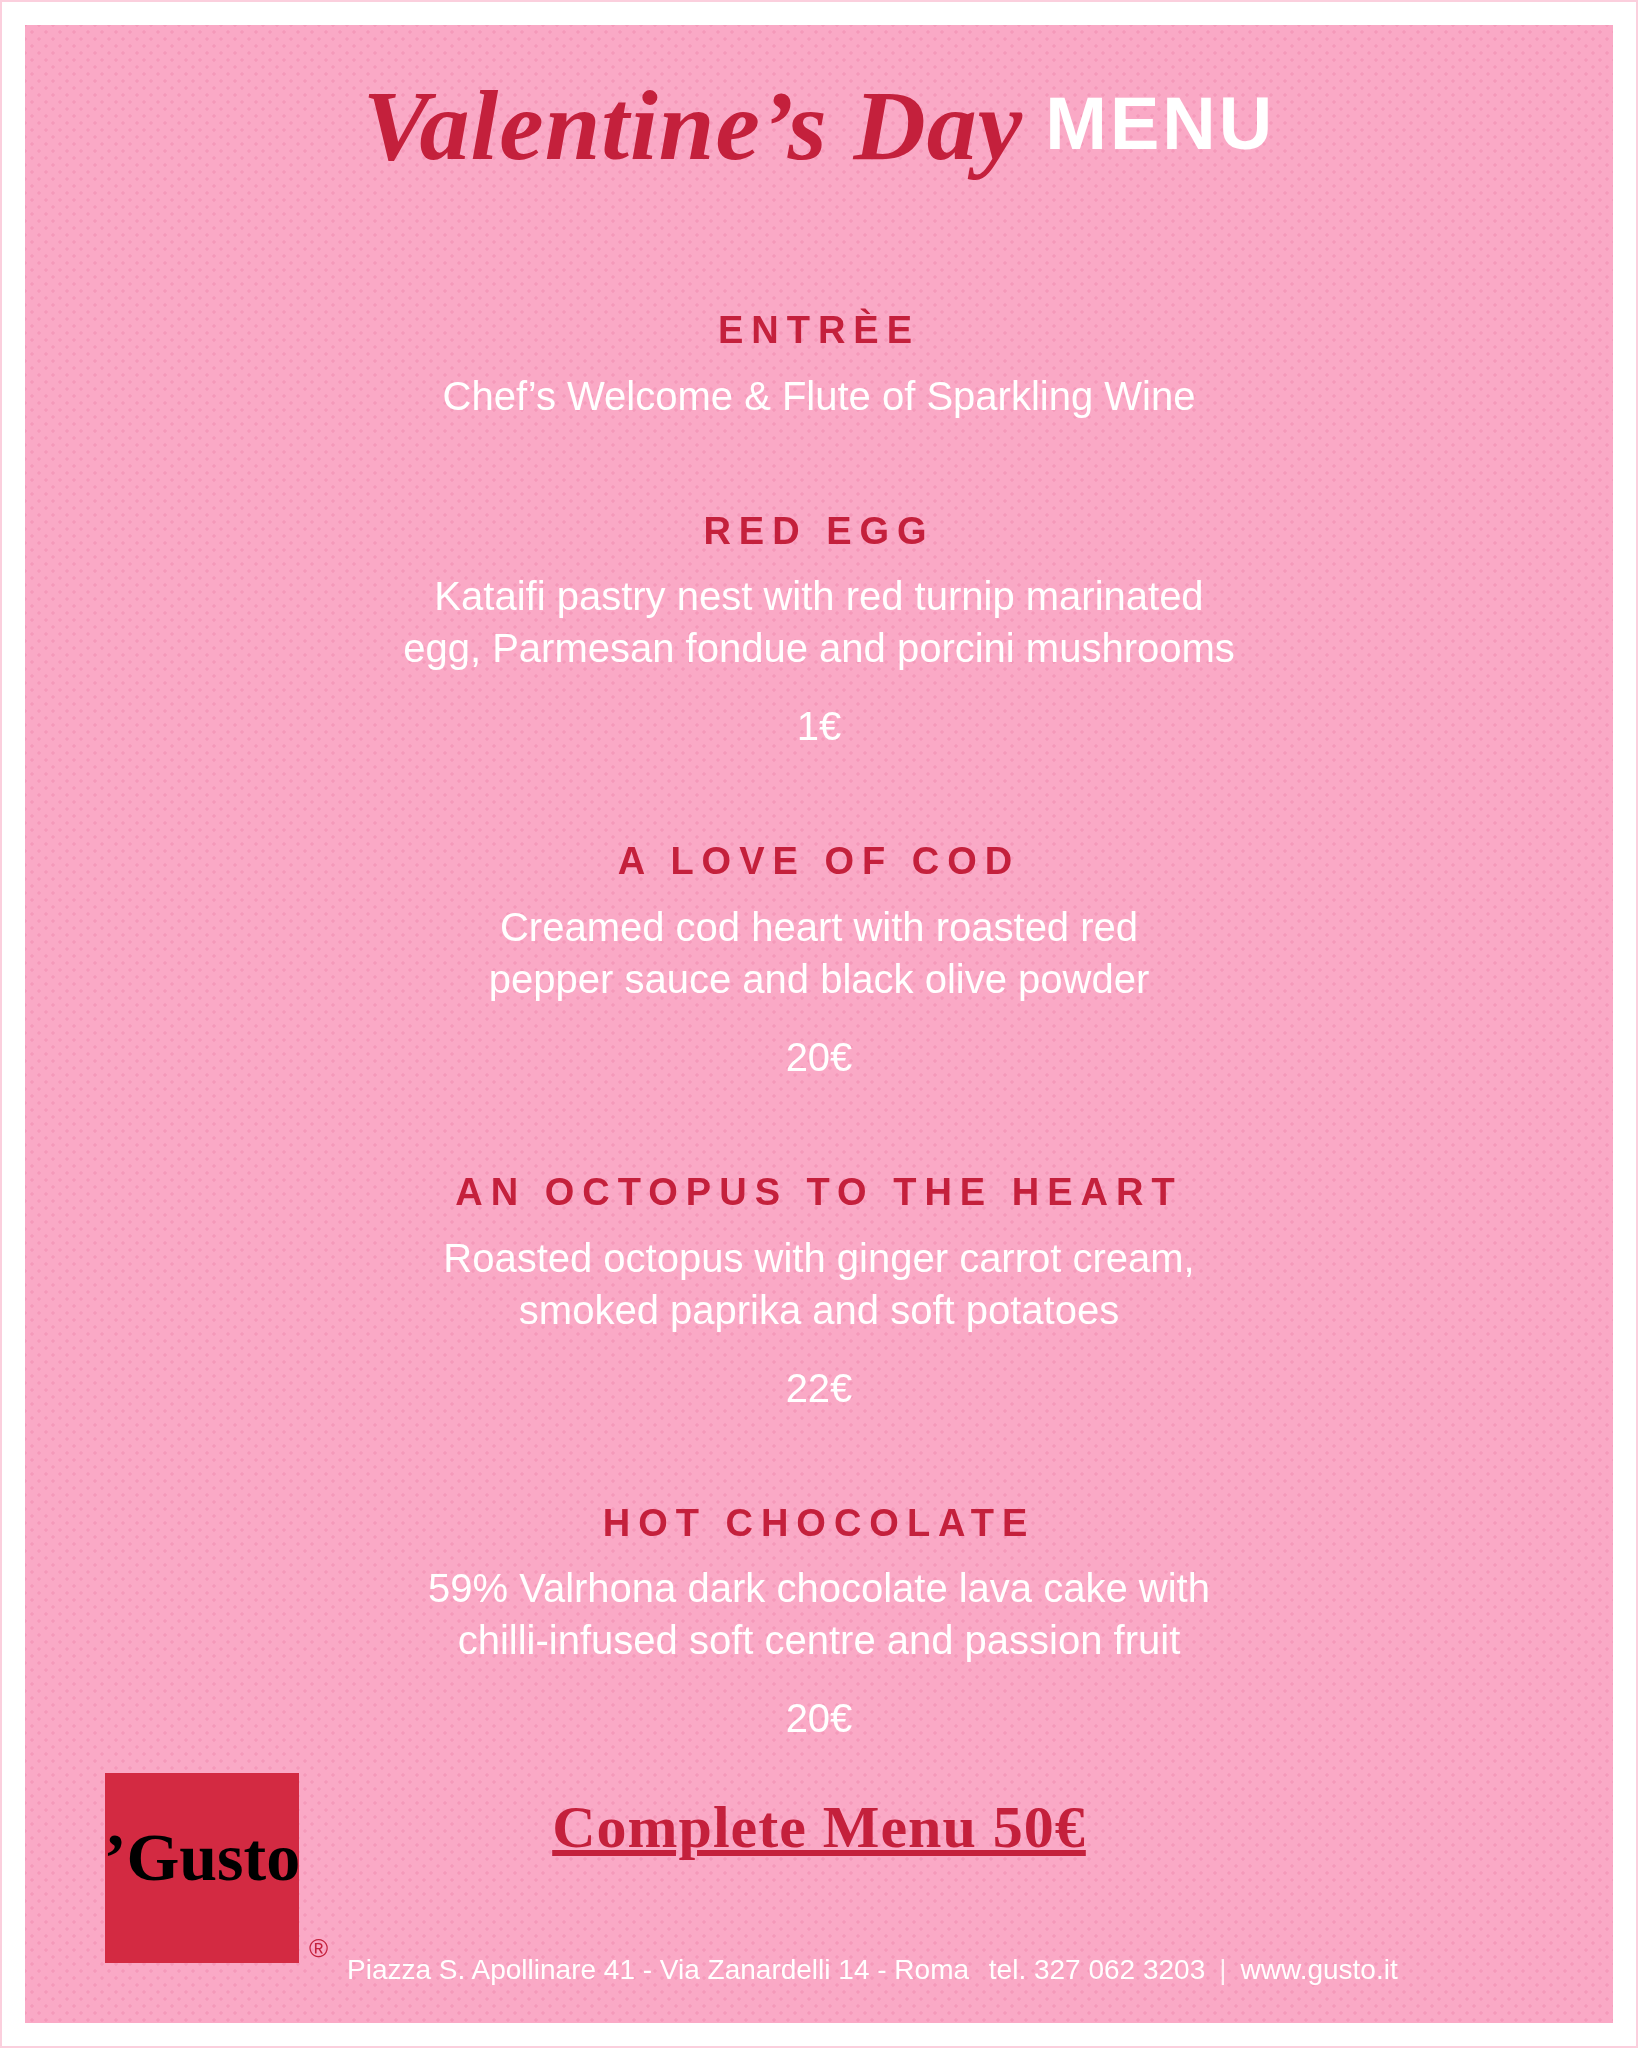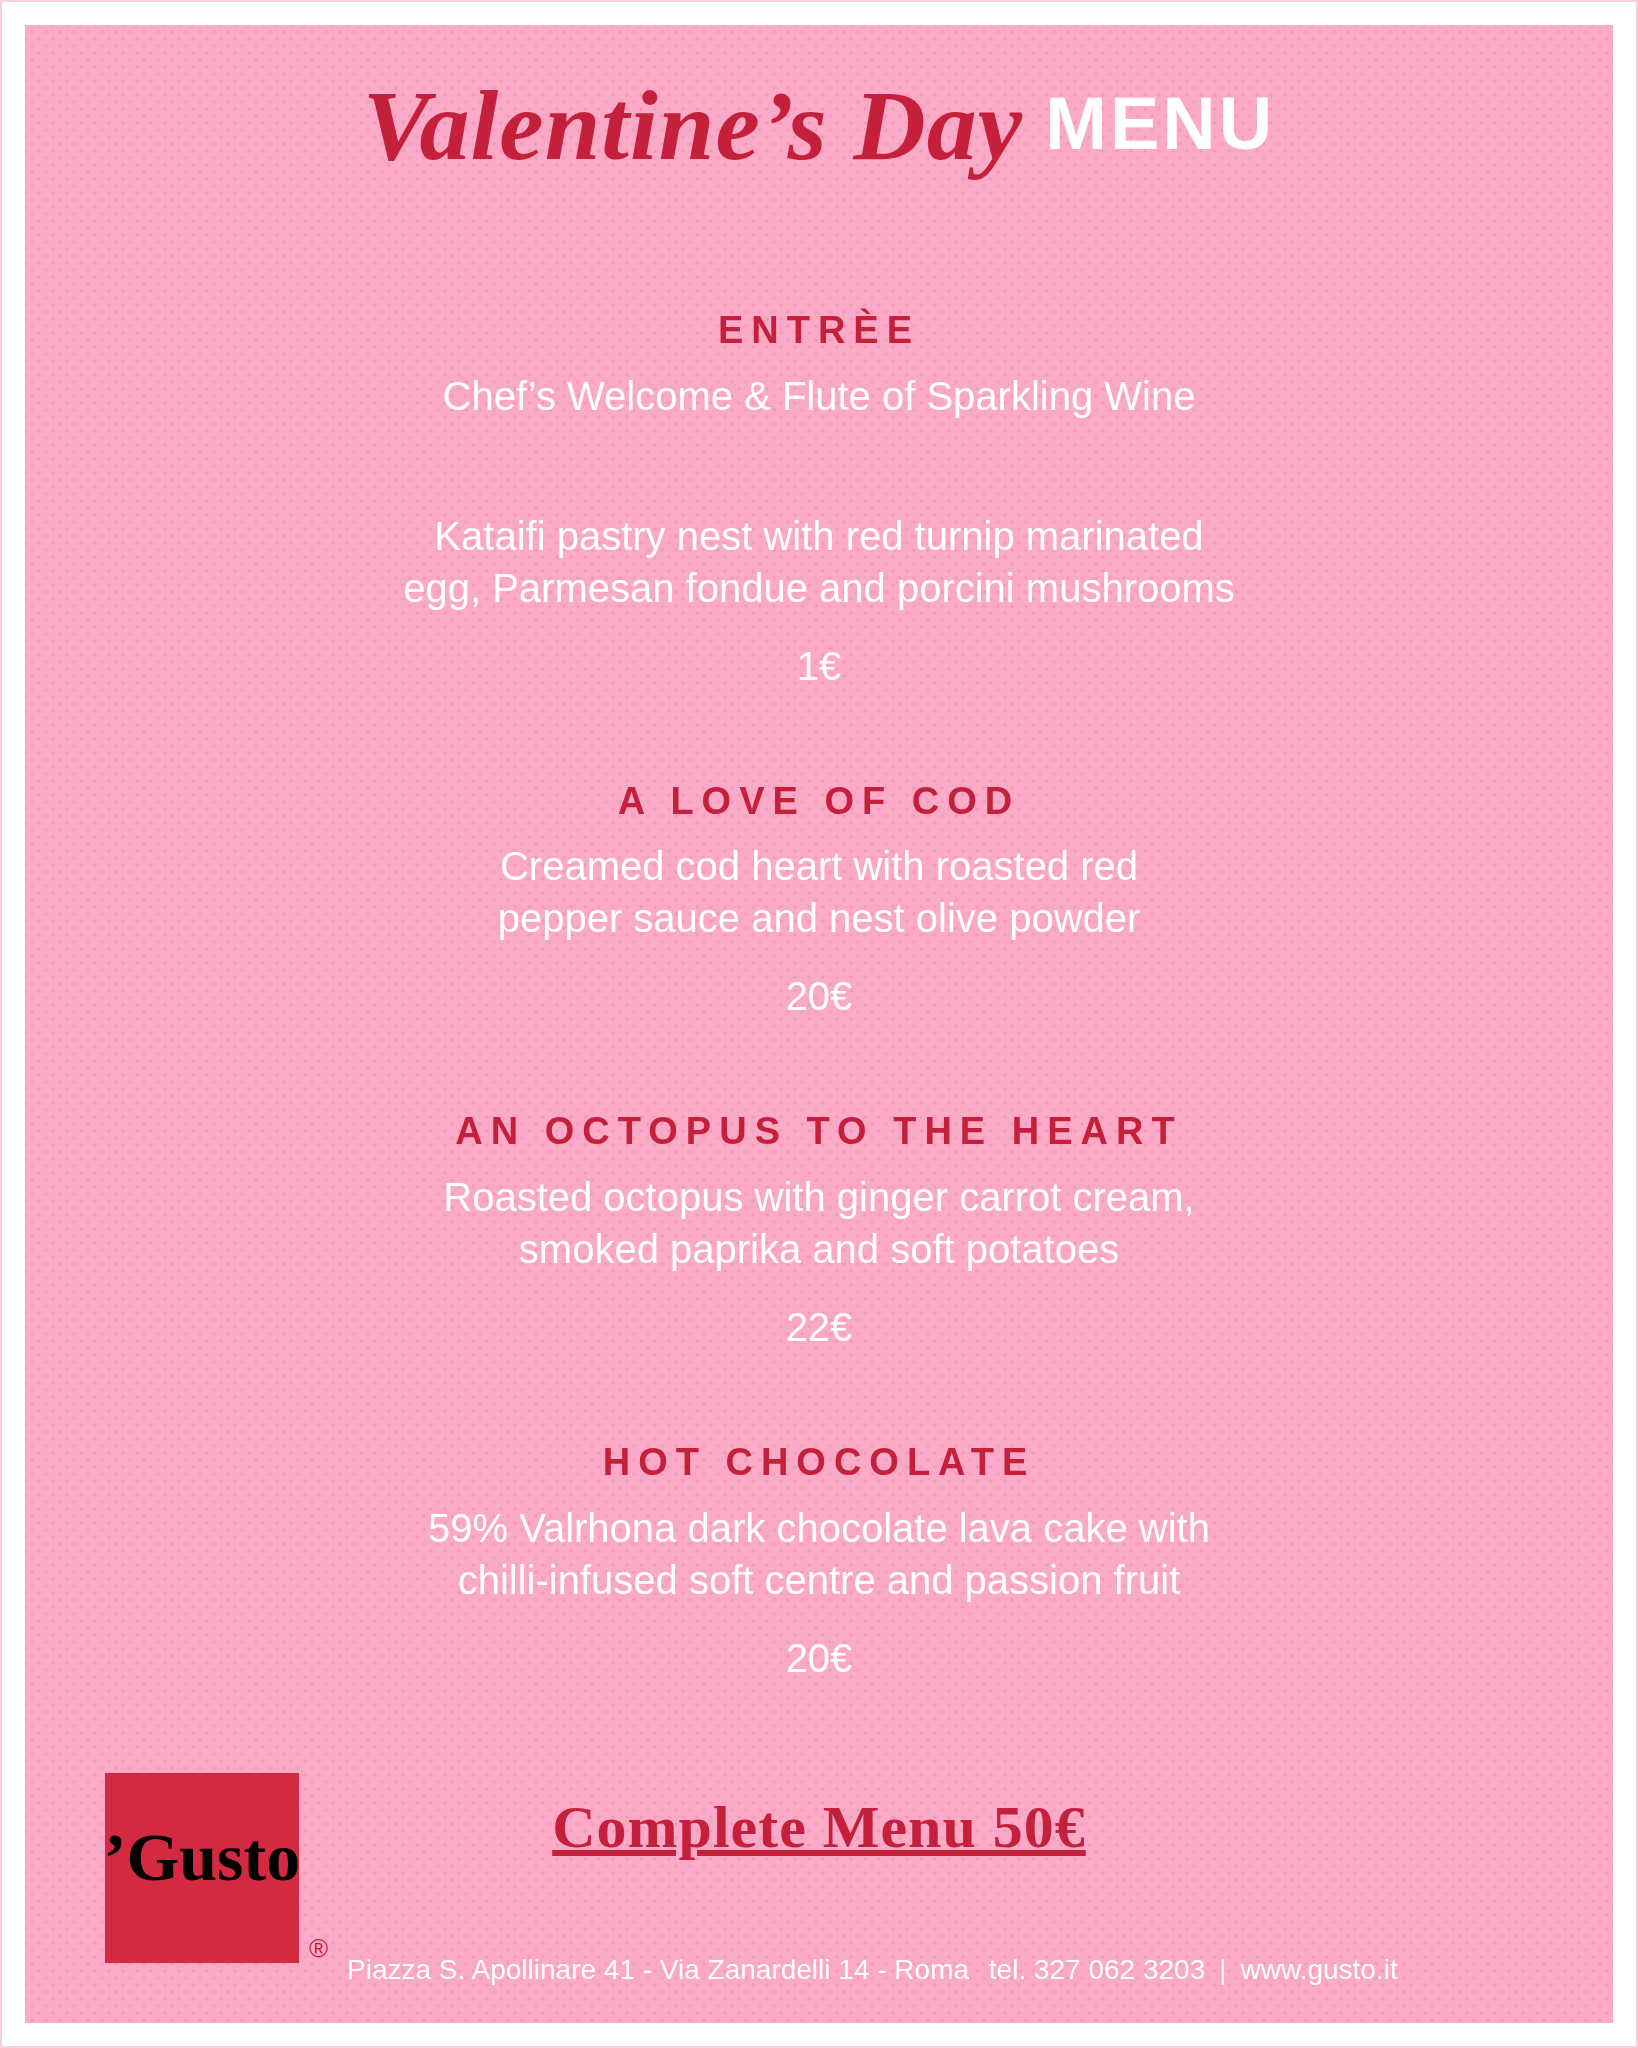--- a/index.html
+++ b/index.html
@@ -137,32 +137,33 @@
     <h1 class="title">
       <span class="title-script">Valentine’s Day</span><span class="title-caps">MENU</span>
     </h1>
 
     <section class="section first">
       <h2>ENTRÈE</h2>
       <p class="desc"><span>Chef’s Welcome &amp; Flute of Sparkling Wine</span></p>
     </section>
 
     <section class="section">
+      <h2>RED EGG</h2>
       <p class="desc">
         <span>Kataifi pastry nest with red turnip marinated</span><br>
         <span>egg, Parmesan fondue and porcini mushrooms</span>
       </p>
       <span class="price">1€</span>
     </section>
 
     <section class="section">
       <h2>A LOVE OF COD</h2>
       <p class="desc">
         <span>Creamed cod heart with roasted red</span><br>
-        <span>pepper sauce and nest olive powder</span>
+        <span>pepper sauce and black olive powder</span>
       </p>
       <span class="price">20€</span>
     </section>
 
     <section class="section">
       <h2>AN OCTOPUS TO THE HEART</h2>
       <p class="desc">
         <span>Roasted octopus with ginger carrot cream,</span><br>
         <span>smoked paprika and soft potatoes</span>
       </p>

